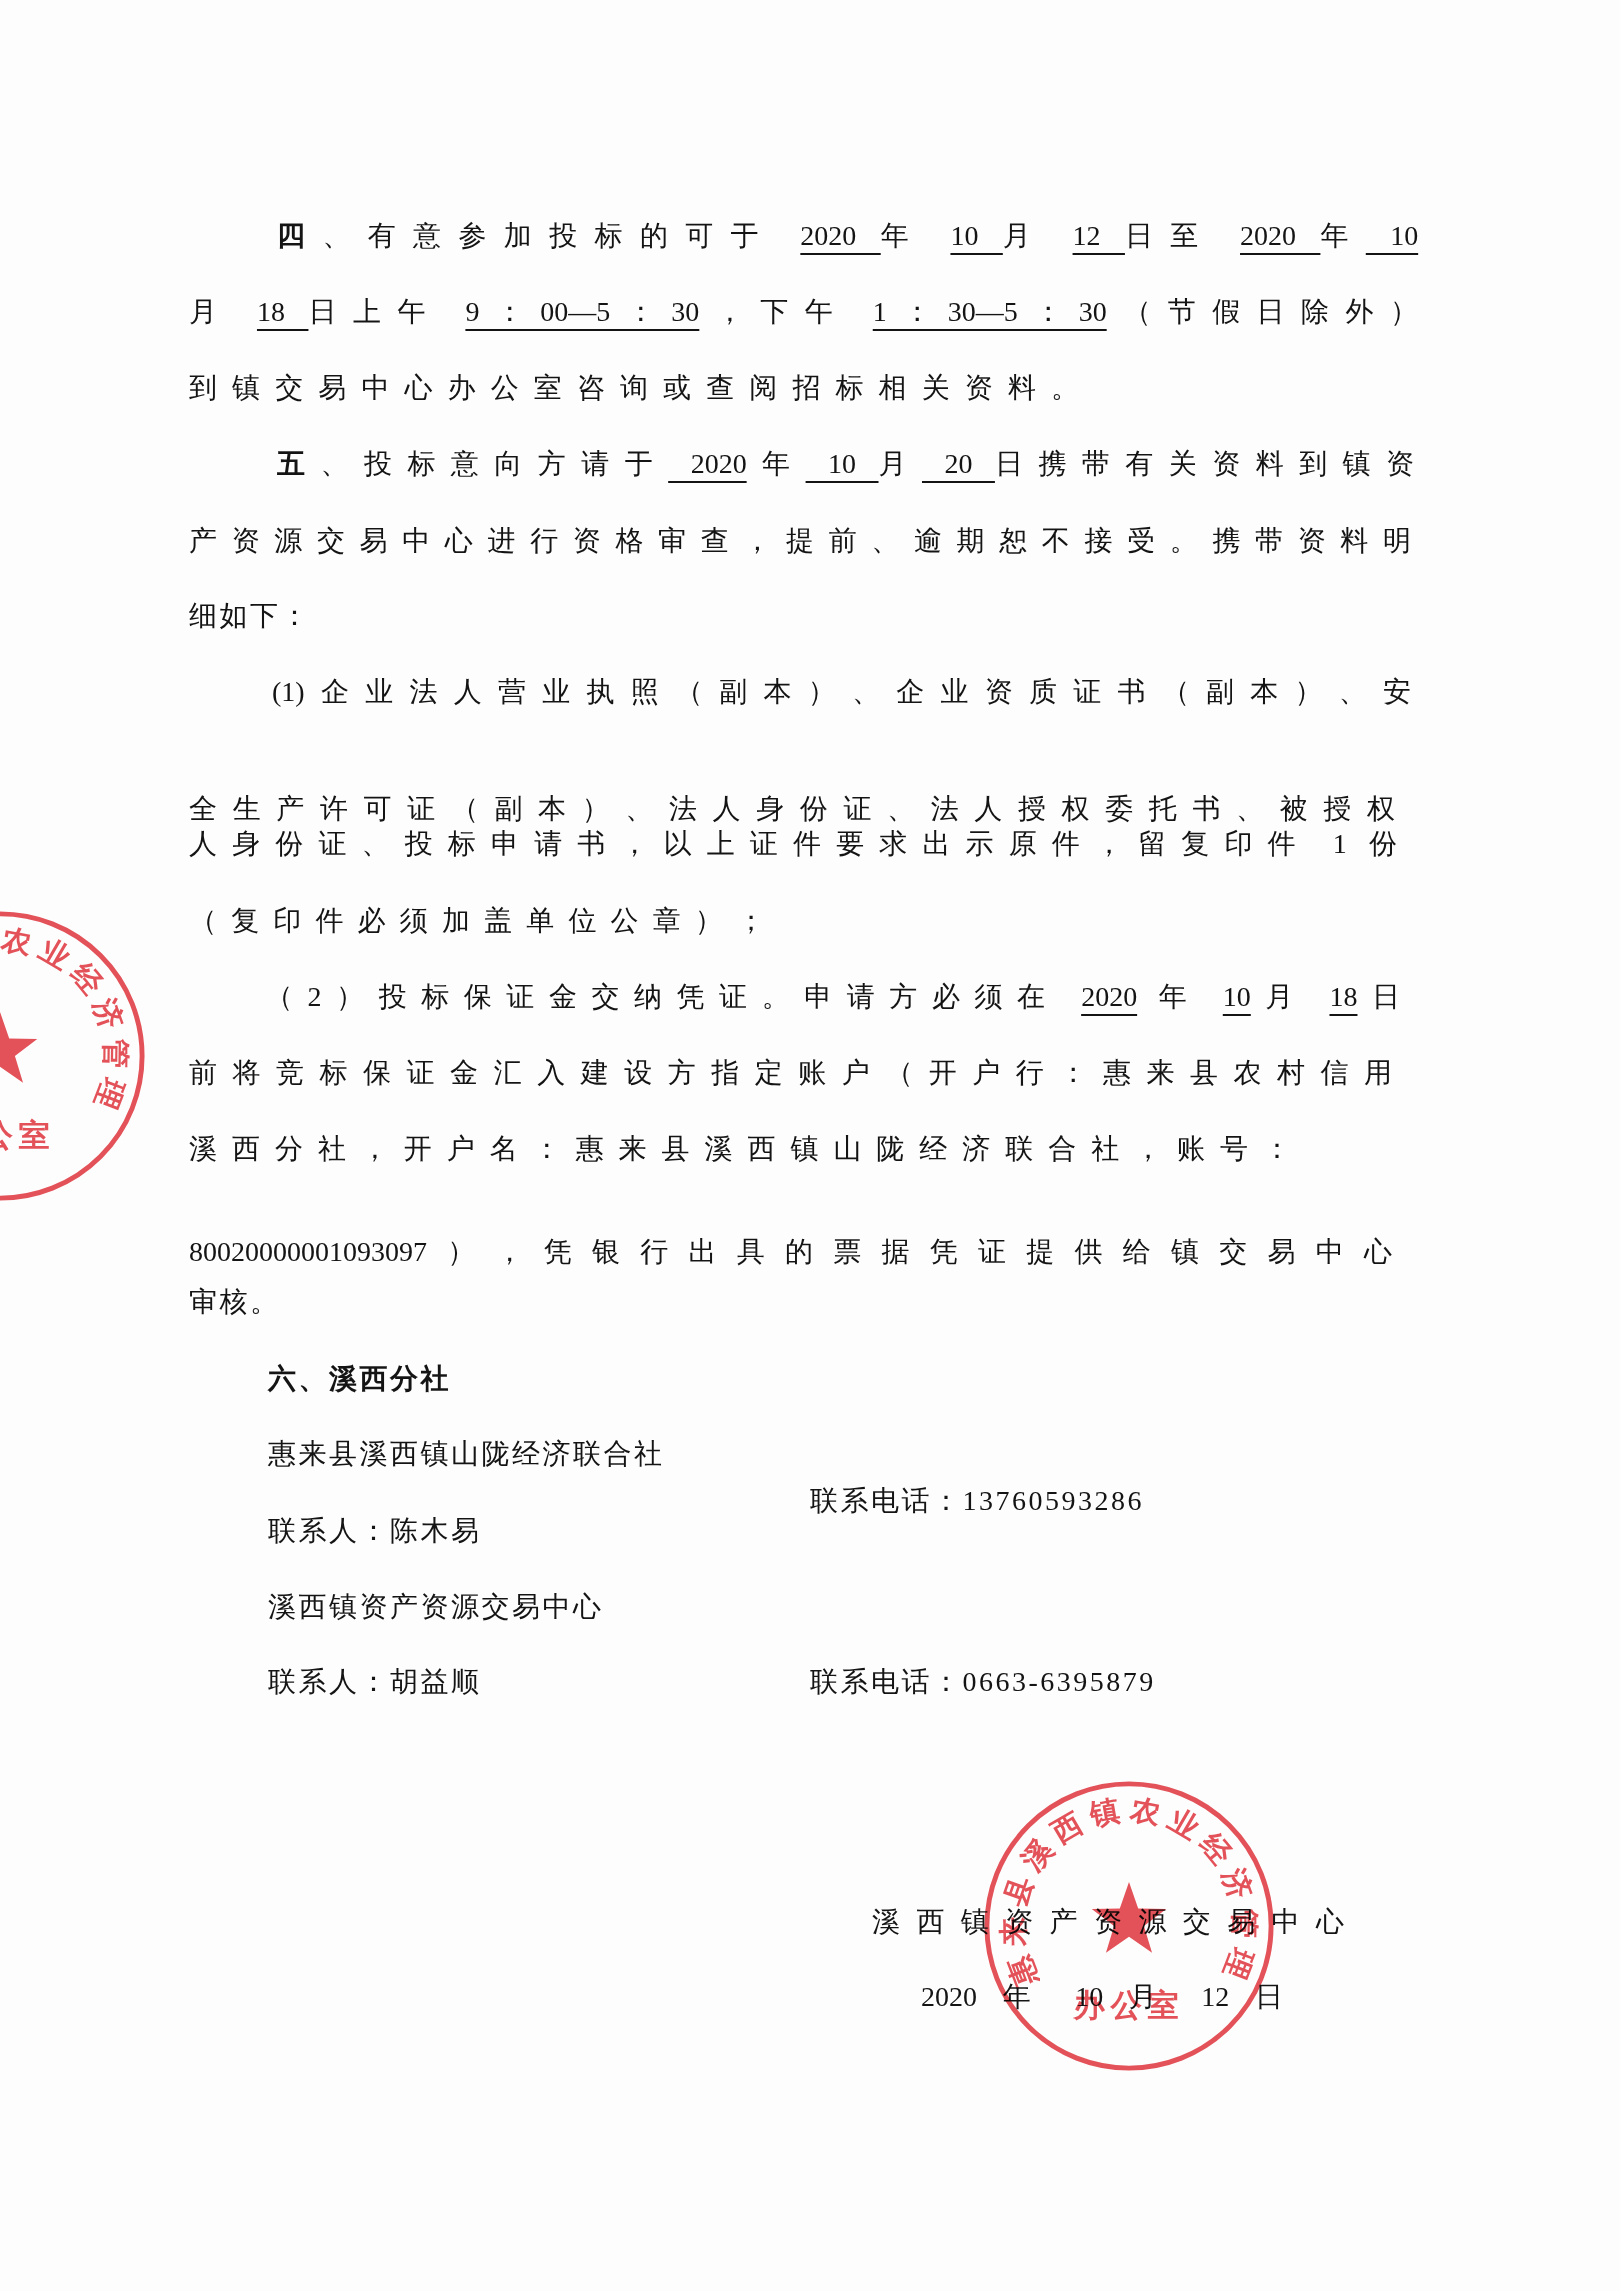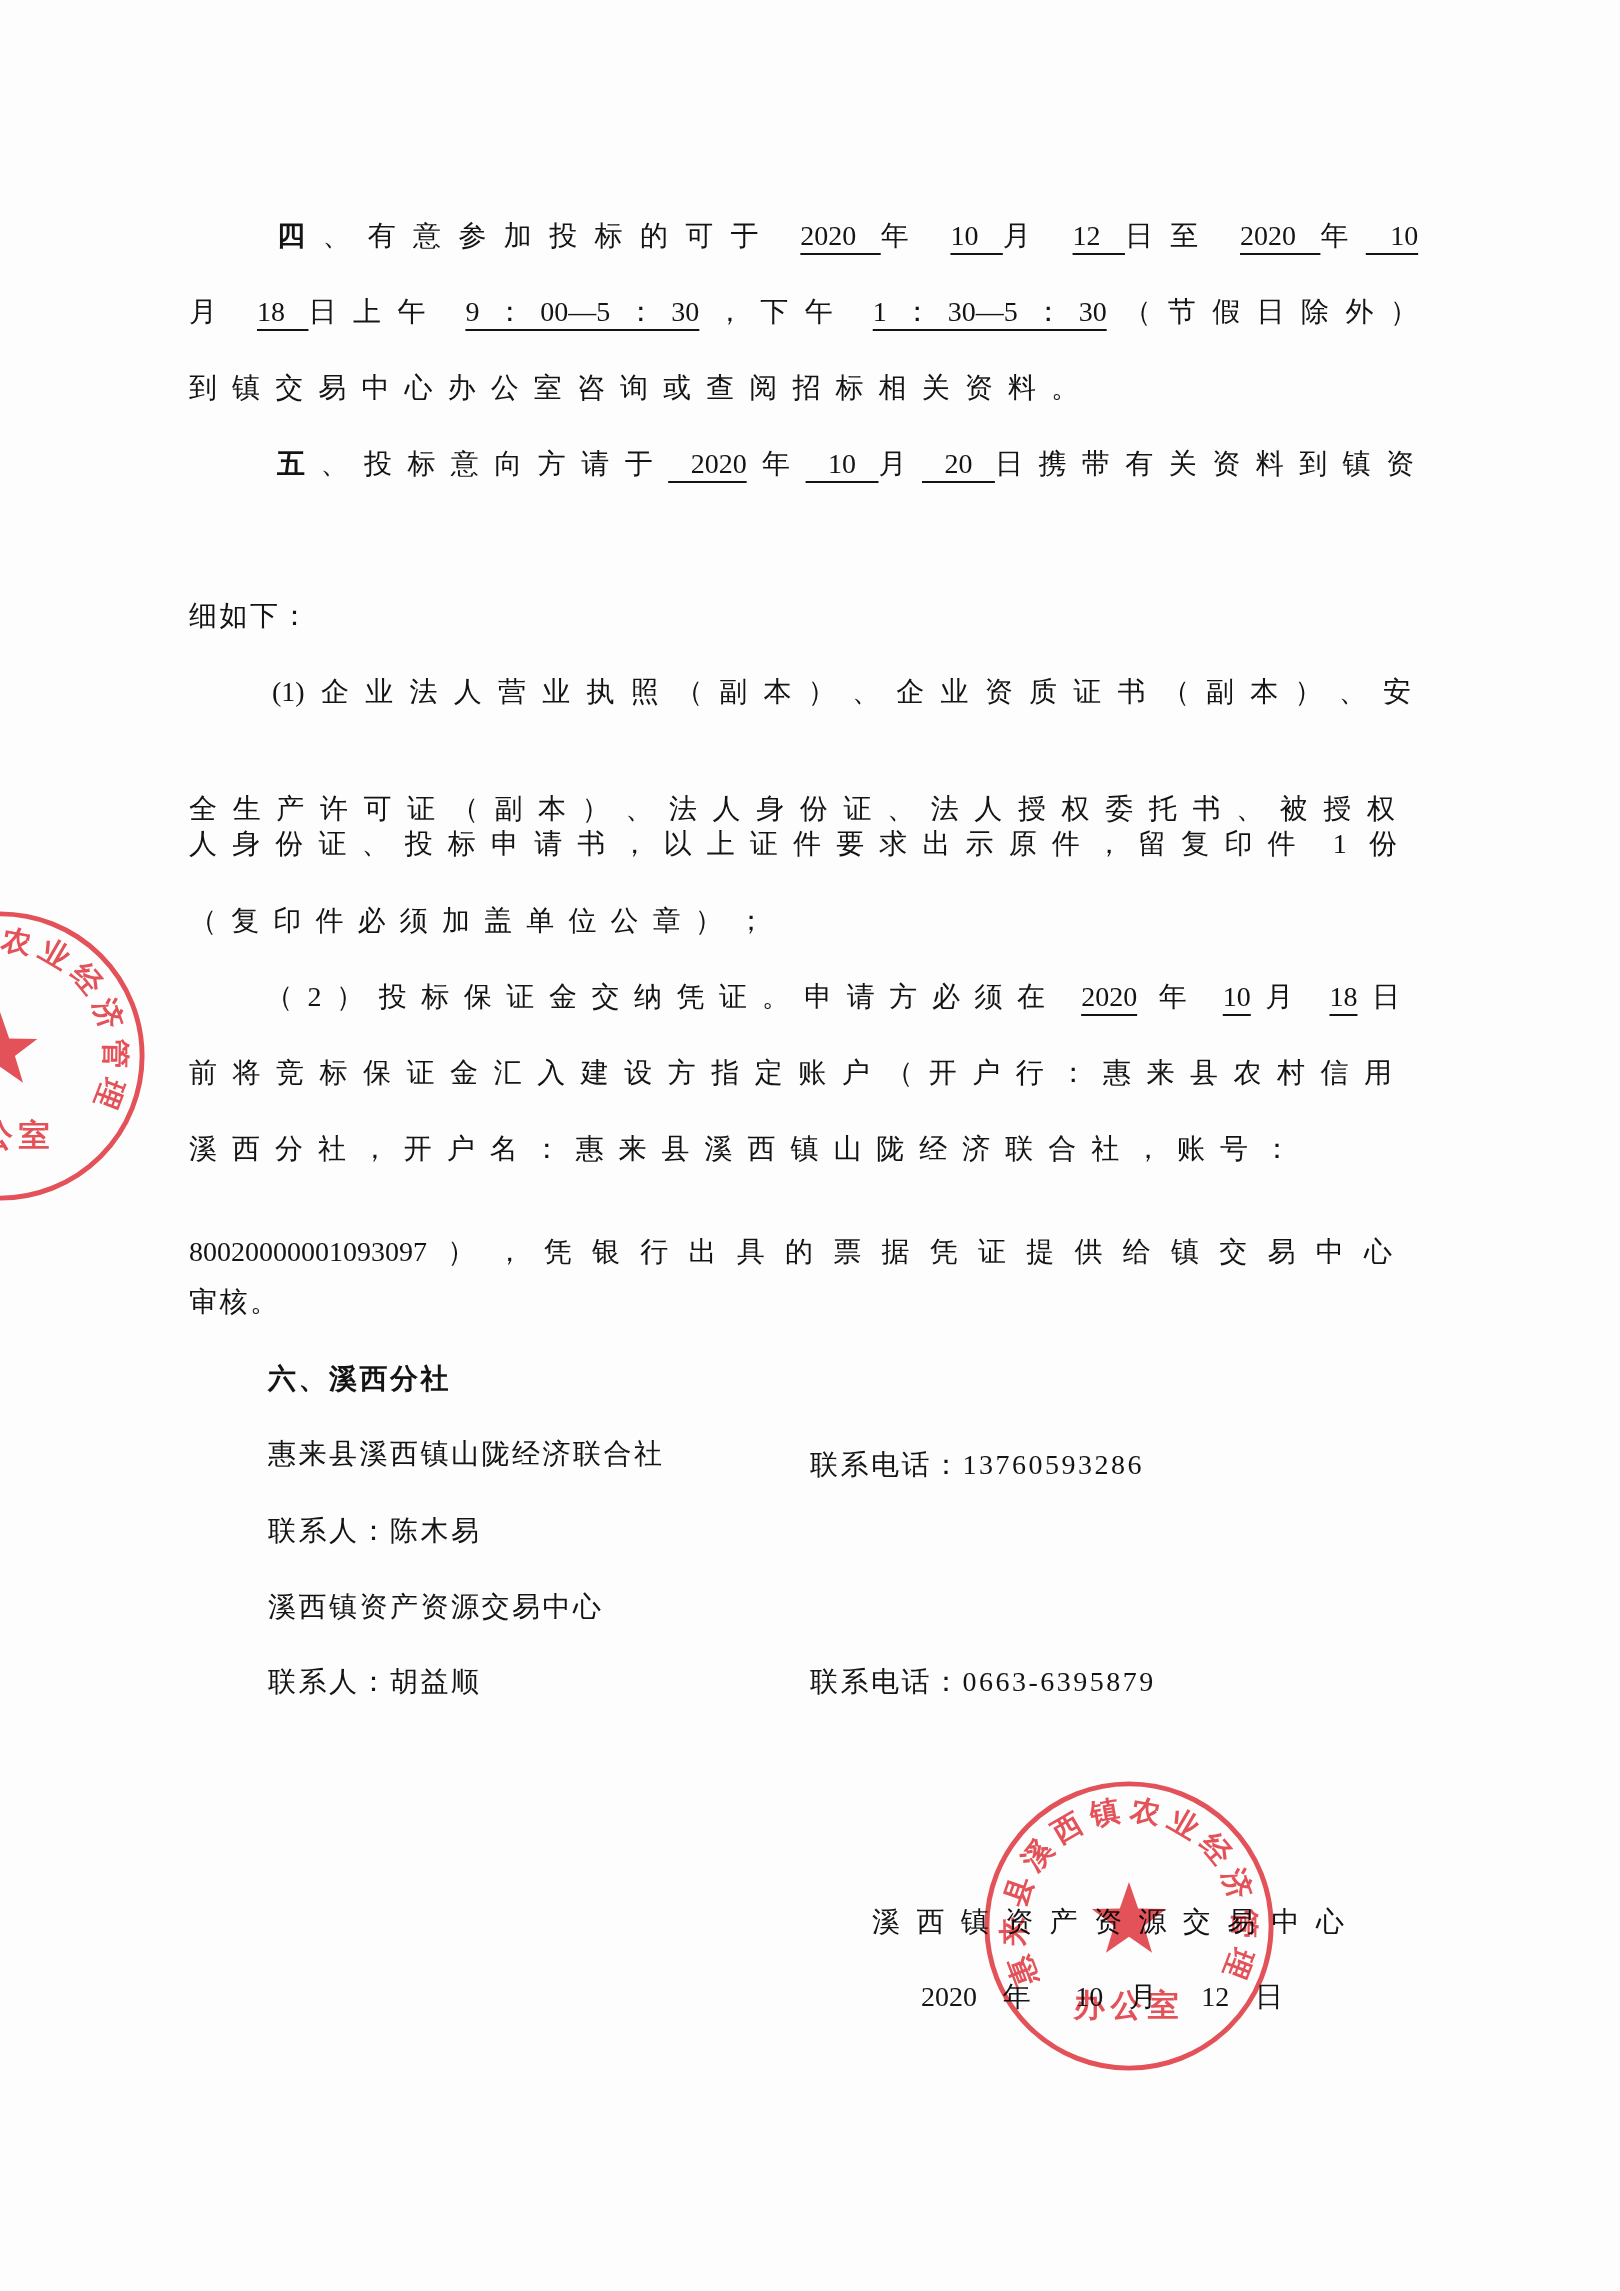--- a/index.html
+++ b/index.html
@@ -43,39 +43,40 @@
 <div class="page">
 
   <div class="ln j" style="top:211px;left:277px;width:1141px;"><span class="b">四</span><span>、有意参加投标的可于 </span><span class="u">2020 </span><span>年 </span><span class="u">10 </span><span>月 </span><span class="u">12 </span><span>日至 </span><span class="u">2020 </span><span>年</span><span class="u"> 10</span></div>
 
   <div class="ln j" style="top:287px;left:189px;width:1229px;"><span>月 </span><span class="u">18 </span><span>日上午 </span><span class="u">9：00—5：30</span><span>，下午 </span><span class="u">1：30—5：30</span><span>（节假日除外）</span></div>
 
   <div class="ln j" style="top:363px;left:189px;width:890px;">到镇交易中心办公室咨询或查阅招标相关资料。</div>
 
   <div class="ln j" style="top:439px;left:277px;width:1137px;"><span class="b">五</span><span>、投标意向方请于</span><span class="u"> 2020</span><span>年</span><span class="u"> 10 </span><span>月</span><span class="u"> 20 </span><span>日携带有关资料到镇资</span></div>
 
+  <div class="ln j" style="top:516px;left:189px;width:1222px;">产资源交易中心进行资格审查，提前、逾期恕不接受。携带资料明</div>
 
   <div class="ln n" style="top:591px;left:189px;">细如下：</div>
 
   <div class="ln j" style="top:667px;left:272px;width:1139px;">(1)企业法人营业执照（副本）、企业资质证书（副本）、安</div>
   <div class="ln j" style="top:744px;left:189px;width:1206px;margin-top:40px;">全生产许可证（副本）、法人身份证、法人授权委托书、被授权</div>
   <div class="ln j" style="top:819px;left:189px;width:1208px;">人身份证、投标申请书，以上证件要求出示原件，留复印件 1 份</div>
   <div class="ln j" style="top:896px;left:189px;width:576px;">（复印件必须加盖单位公章）；</div>
 
   <div class="ln j" style="top:972px;left:265px;width:1135px;"><span>（2）投标保证金交纳凭证。申请方必须在 </span><span class="u">2020</span><span> 年 </span><span class="u">10</span><span>月 </span><span class="u">18</span><span>日</span></div>
   <div class="ln j" style="top:1048px;left:189px;width:1203px;">前将竞标保证金汇入建设方指定账户（开户行：惠来县农村信用</div>
   <div class="ln j" style="top:1124px;left:189px;width:1102px;">溪西分社，开户名：惠来县溪西镇山陇经济联合社，账号：</div>
   <div class="ln j" style="top:1227px;left:189px;width:1203px;">80020000001093097），凭银行出具的票据凭证提供给镇交易中心</div>
   <div class="ln n" style="top:1277px;left:189px;">审核。</div>
 
   <div class="ln n b" style="top:1354px;left:268px;">六、溪西分社</div>
 
   <div class="ln n" style="top:1429px;left:268px;">惠来县溪西镇山陇经济联合社</div>
   <div class="ln n" style="top:1506px;left:268px;"><span>联系人：</span><span>陈木易</span></div>
-  <div class="ln n" style="top:1440px;left:810px;"><span>联系电话：</span><span>13760593286</span></div>
+  <div class="ln n" style="top:1476px;left:810px;"><span>联系电话：</span><span>13760593286</span></div>
 
   <div class="ln n" style="top:1582px;left:268px;">溪西镇资产资源交易中心</div>
   <div class="ln n" style="top:1657px;left:268px;"><span>联系人：</span><span>胡益顺</span></div>
   <div class="ln n" style="top:1657px;left:810px;"><span>联系电话：</span><span>0663-6395879</span></div>
 
   <div class="ln j" style="top:1897px;left:872px;width:472px;">溪西镇资产资源交易中心</div>
   <div class="ln j" style="top:1972px;left:921px;width:362px;">2020 年 10 月 12 日</div>
 
   <svg class="seal" style="left:-147px;top:909px;" viewBox="0 0 300 300">
     <defs>

